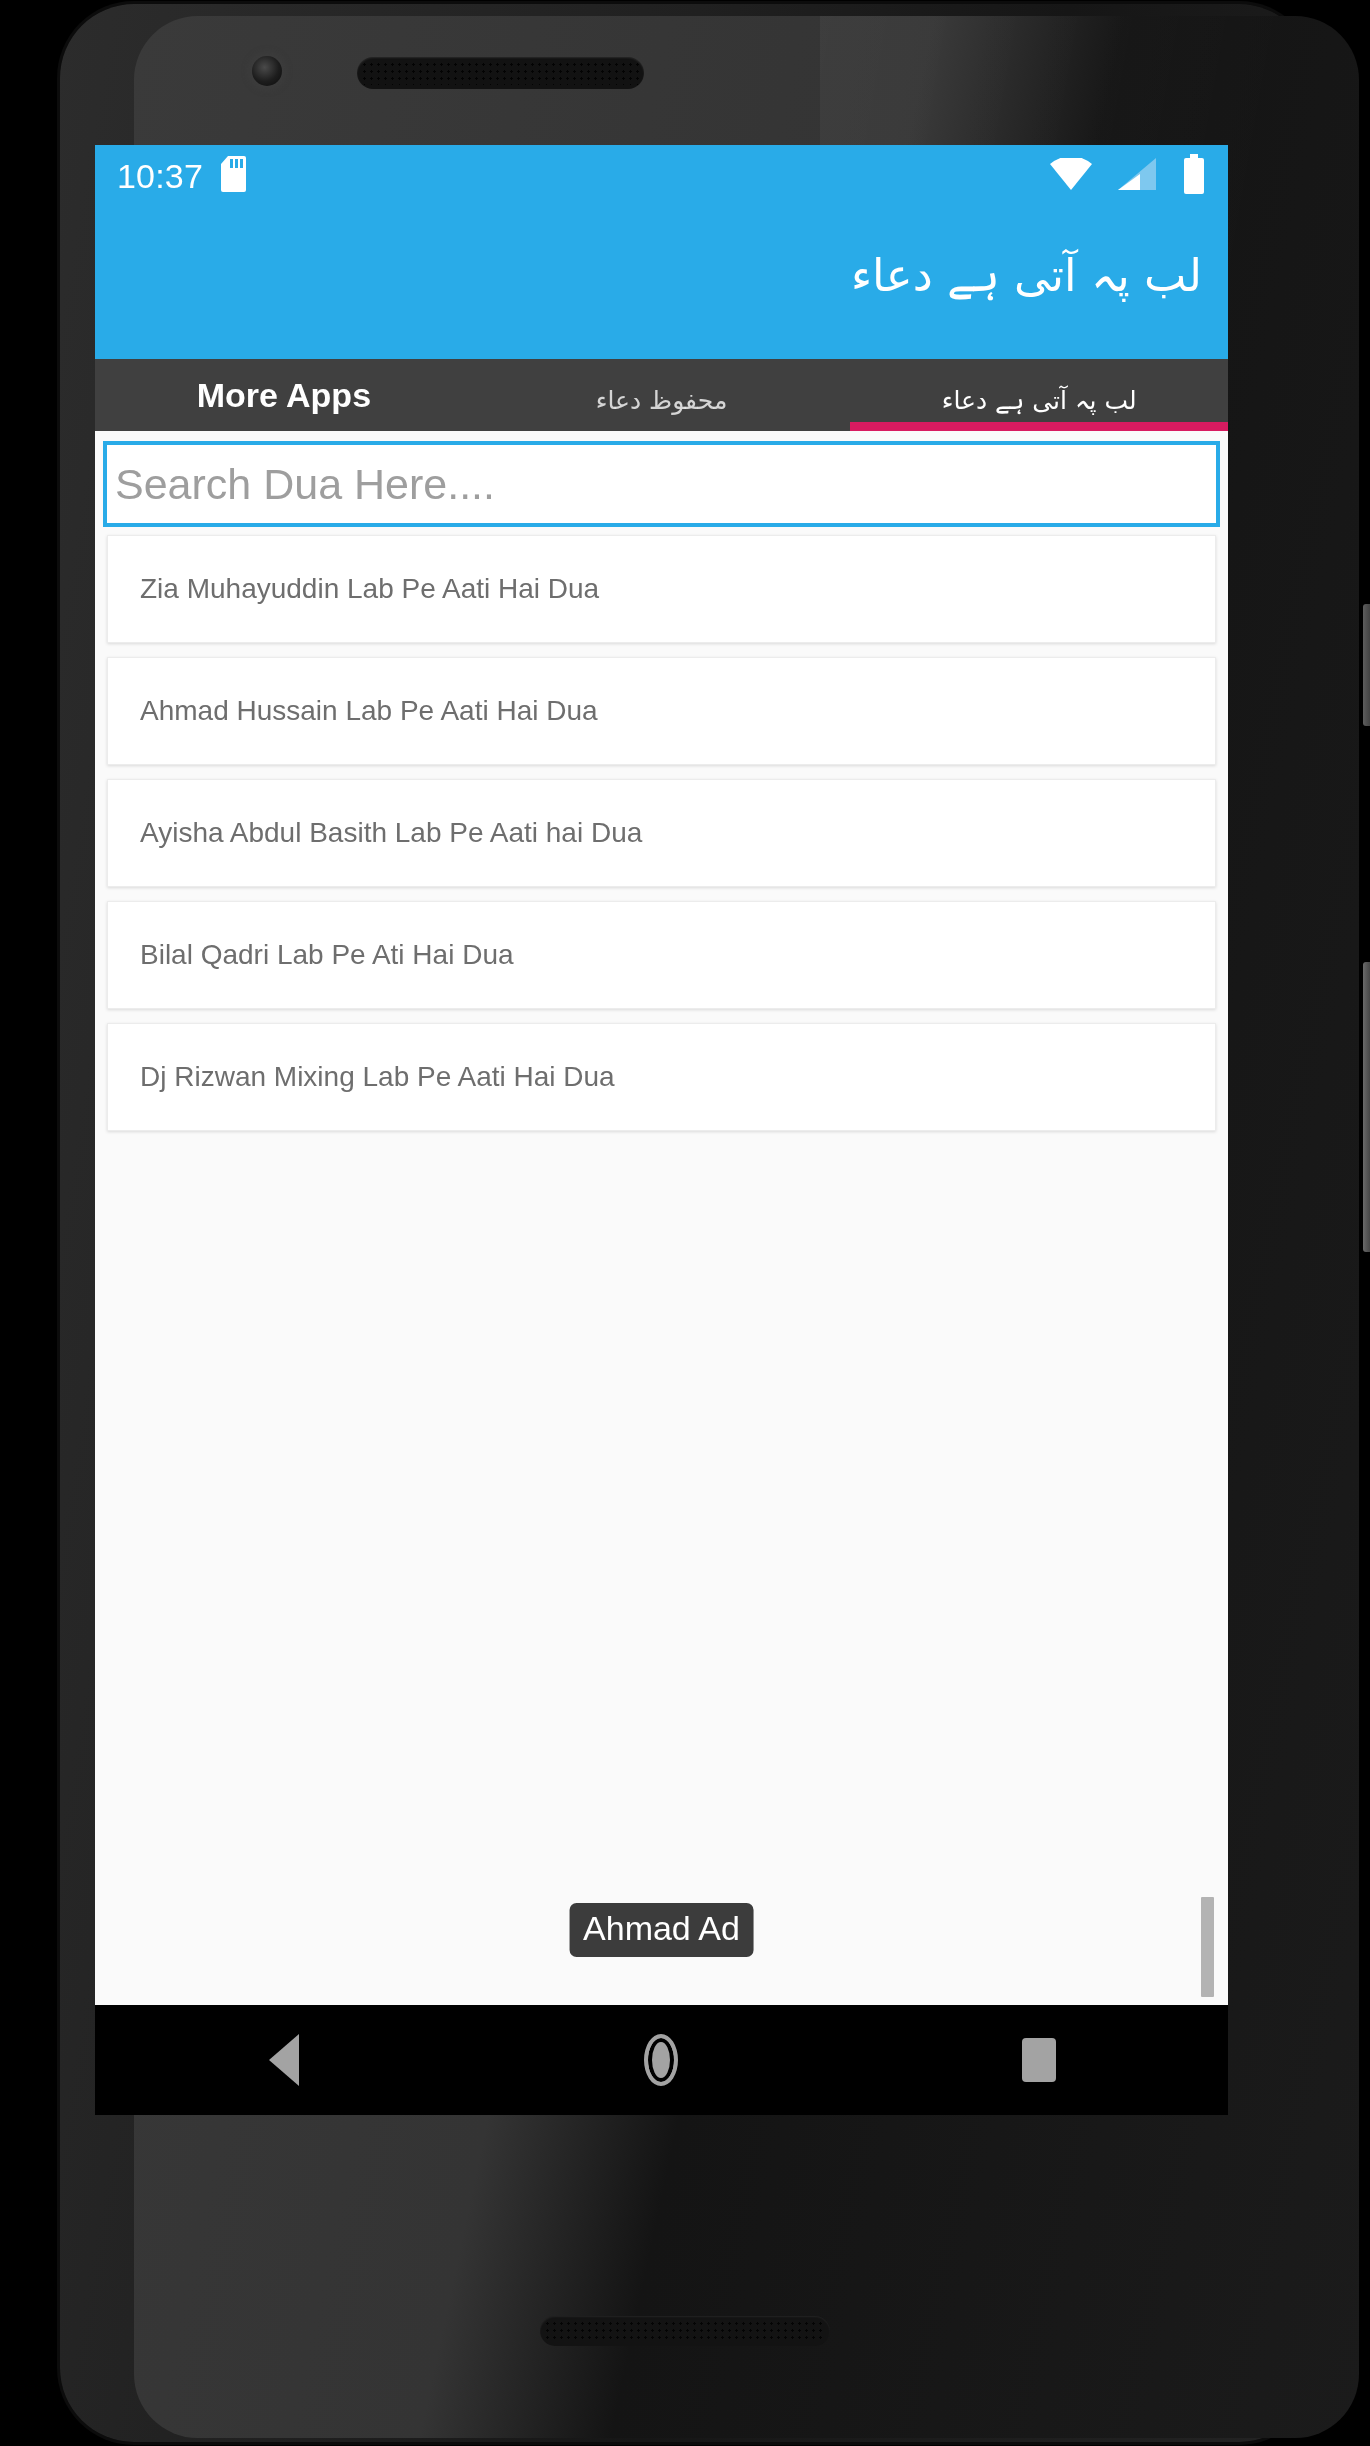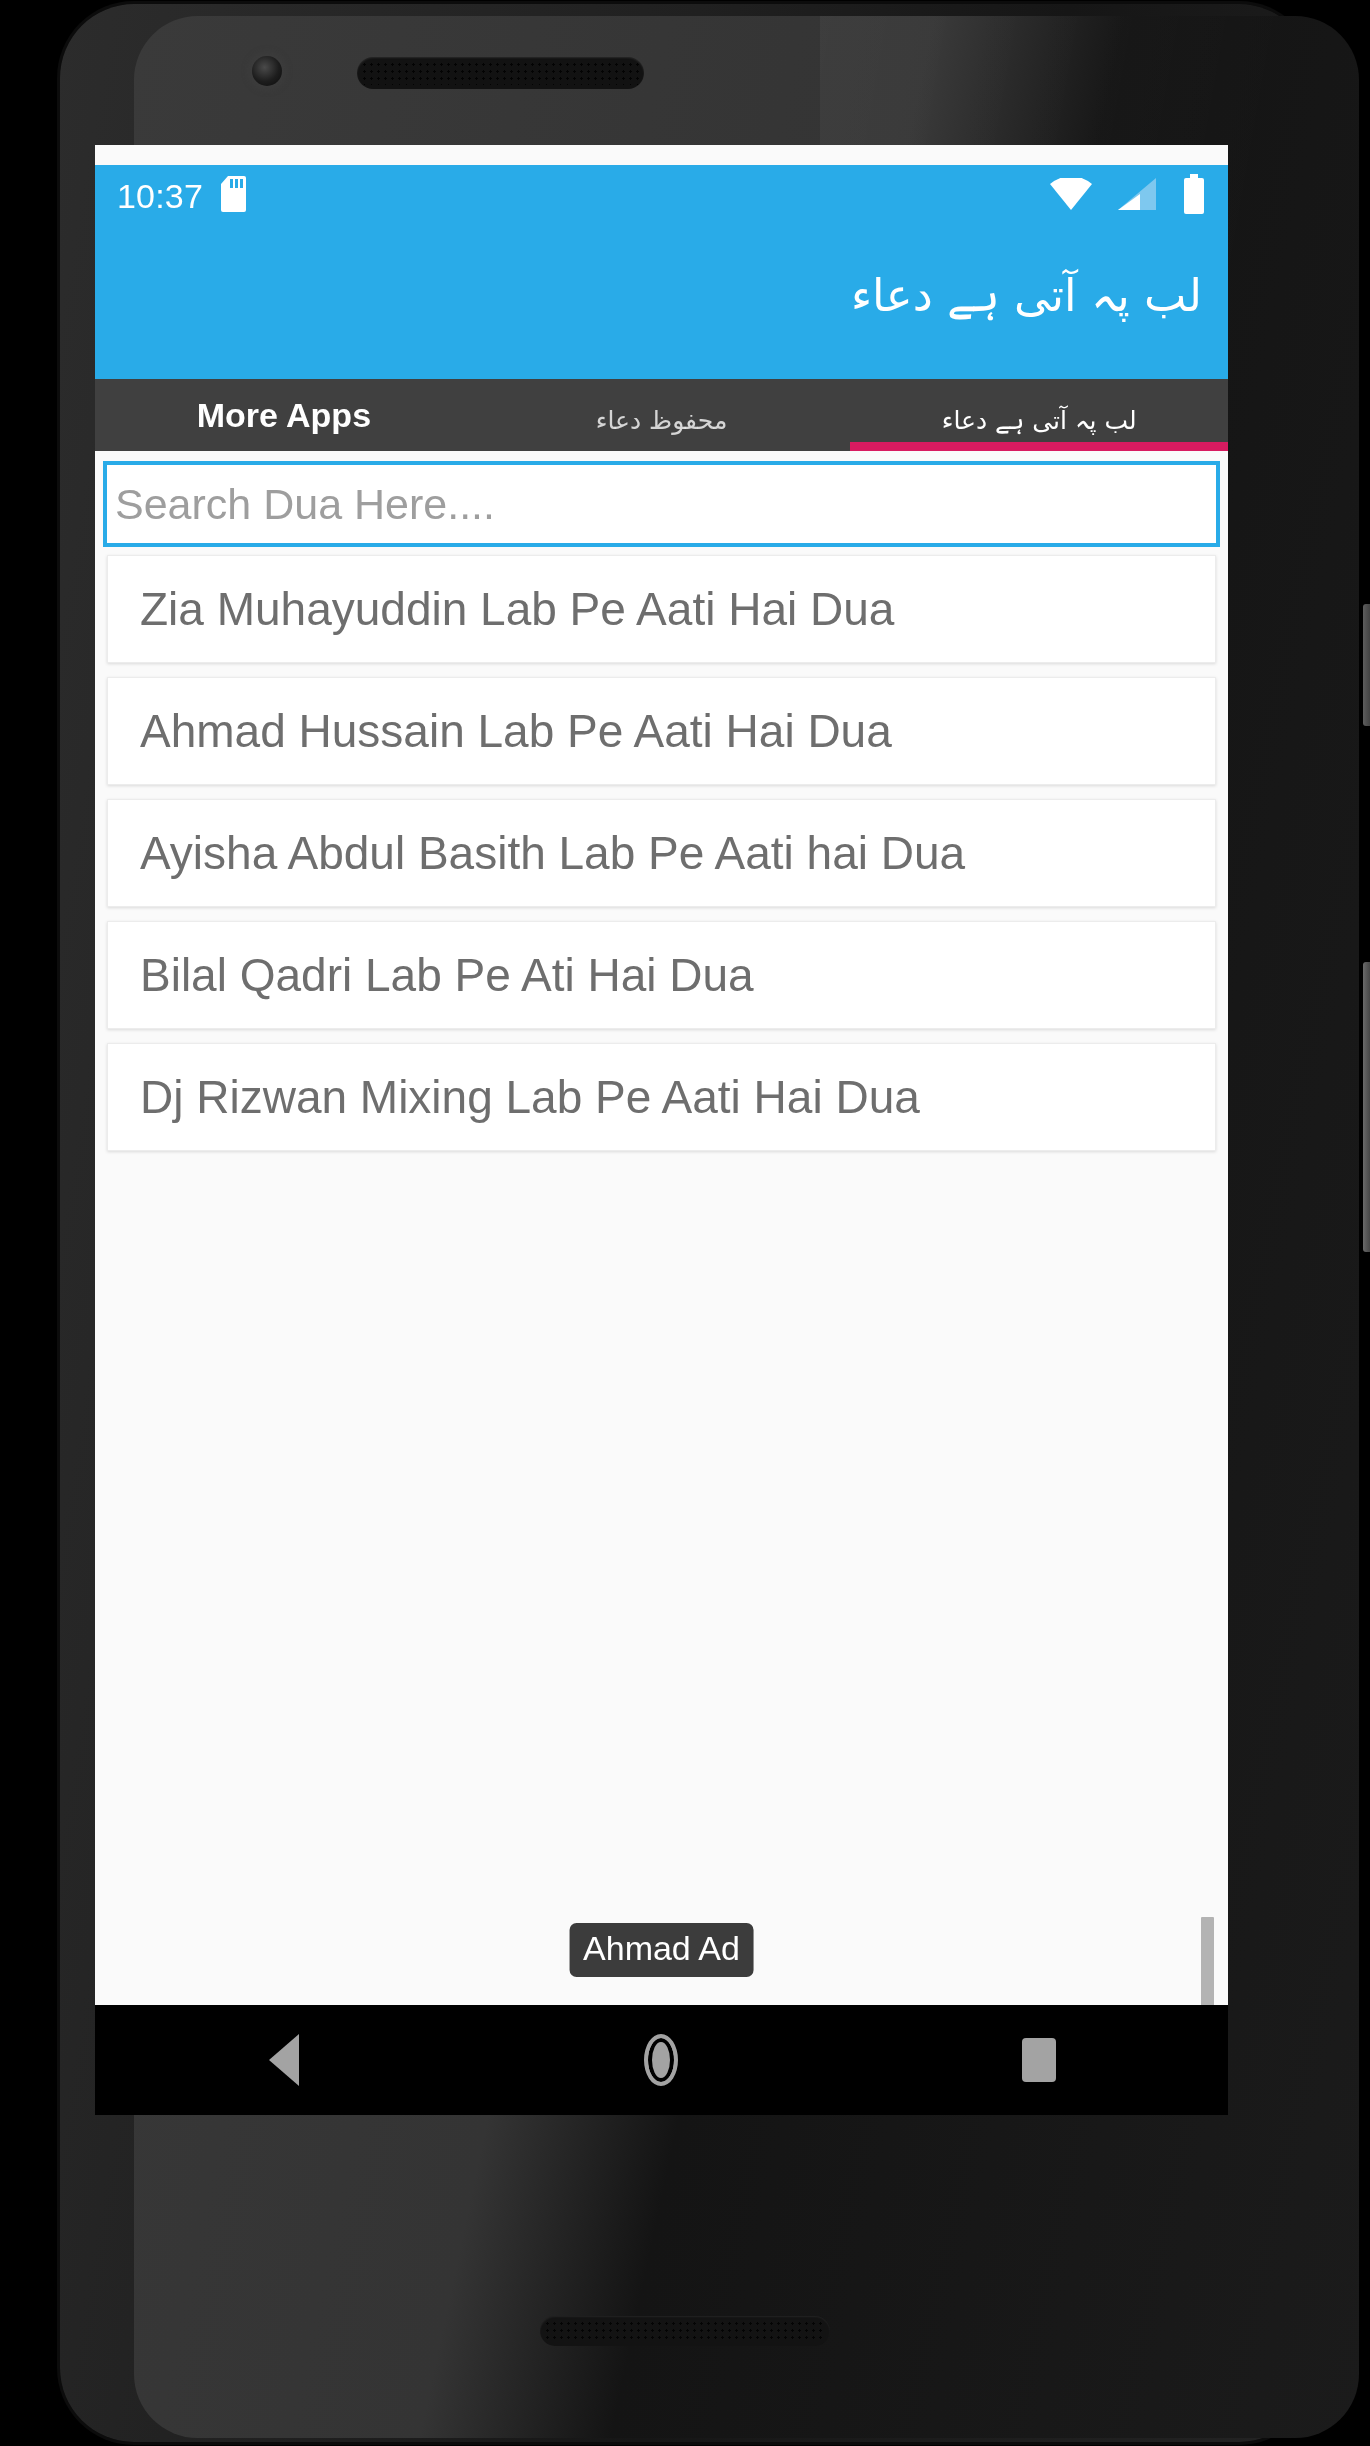--- a/index.html
+++ b/index.html
@@ -86,21 +86,20 @@
     background:#fafafa;
     overflow:hidden;
   }
 
   
   #status-bar {
     height:62px; background:#29ABE8;
     display:flex; align-items:center;
     padding:0 22px;
     position:relative;
-    margin-top:20px;
   }
   #status-left { display:flex; align-items:center; gap:18px; }
   #clock { color:#fff; font-size:34px; font-weight:500; letter-spacing:.2px; }
   #status-right { margin-left:auto; display:flex; align-items:center; gap:26px; }
 
   
   #app-bar {
     background:#29ABE8;
     height:152px;
     display:flex; align-items:center; justify-content:flex-end;
@@ -157,21 +156,21 @@
   #dua-list { padding:8px 12px 0 12px; }
   .dua-card {
     background:#fff;
     border:1px solid #ececec;
     height:108px;
     margin-bottom:14px;
     display:flex; align-items:center;
     padding-left:32px;
     box-shadow:0 1px 3px rgba(0,0,0,.13);
   }
-  .dua-label { font-size:46px; color:#6e6e6e; white-space:pre; }
+  .dua-label { font-size:28px; color:#6e6e6e; white-space:pre; }
 
   
   #ad-area {
     position:absolute; left:0; right:0; bottom:0;
     height:118px; background:#fafafa;
   }
   #test-ad-badge {
     position:absolute; left:50%; top:16px;
     transform:translateX(-50%);
     background:#3c3c3c; color:#fff;

